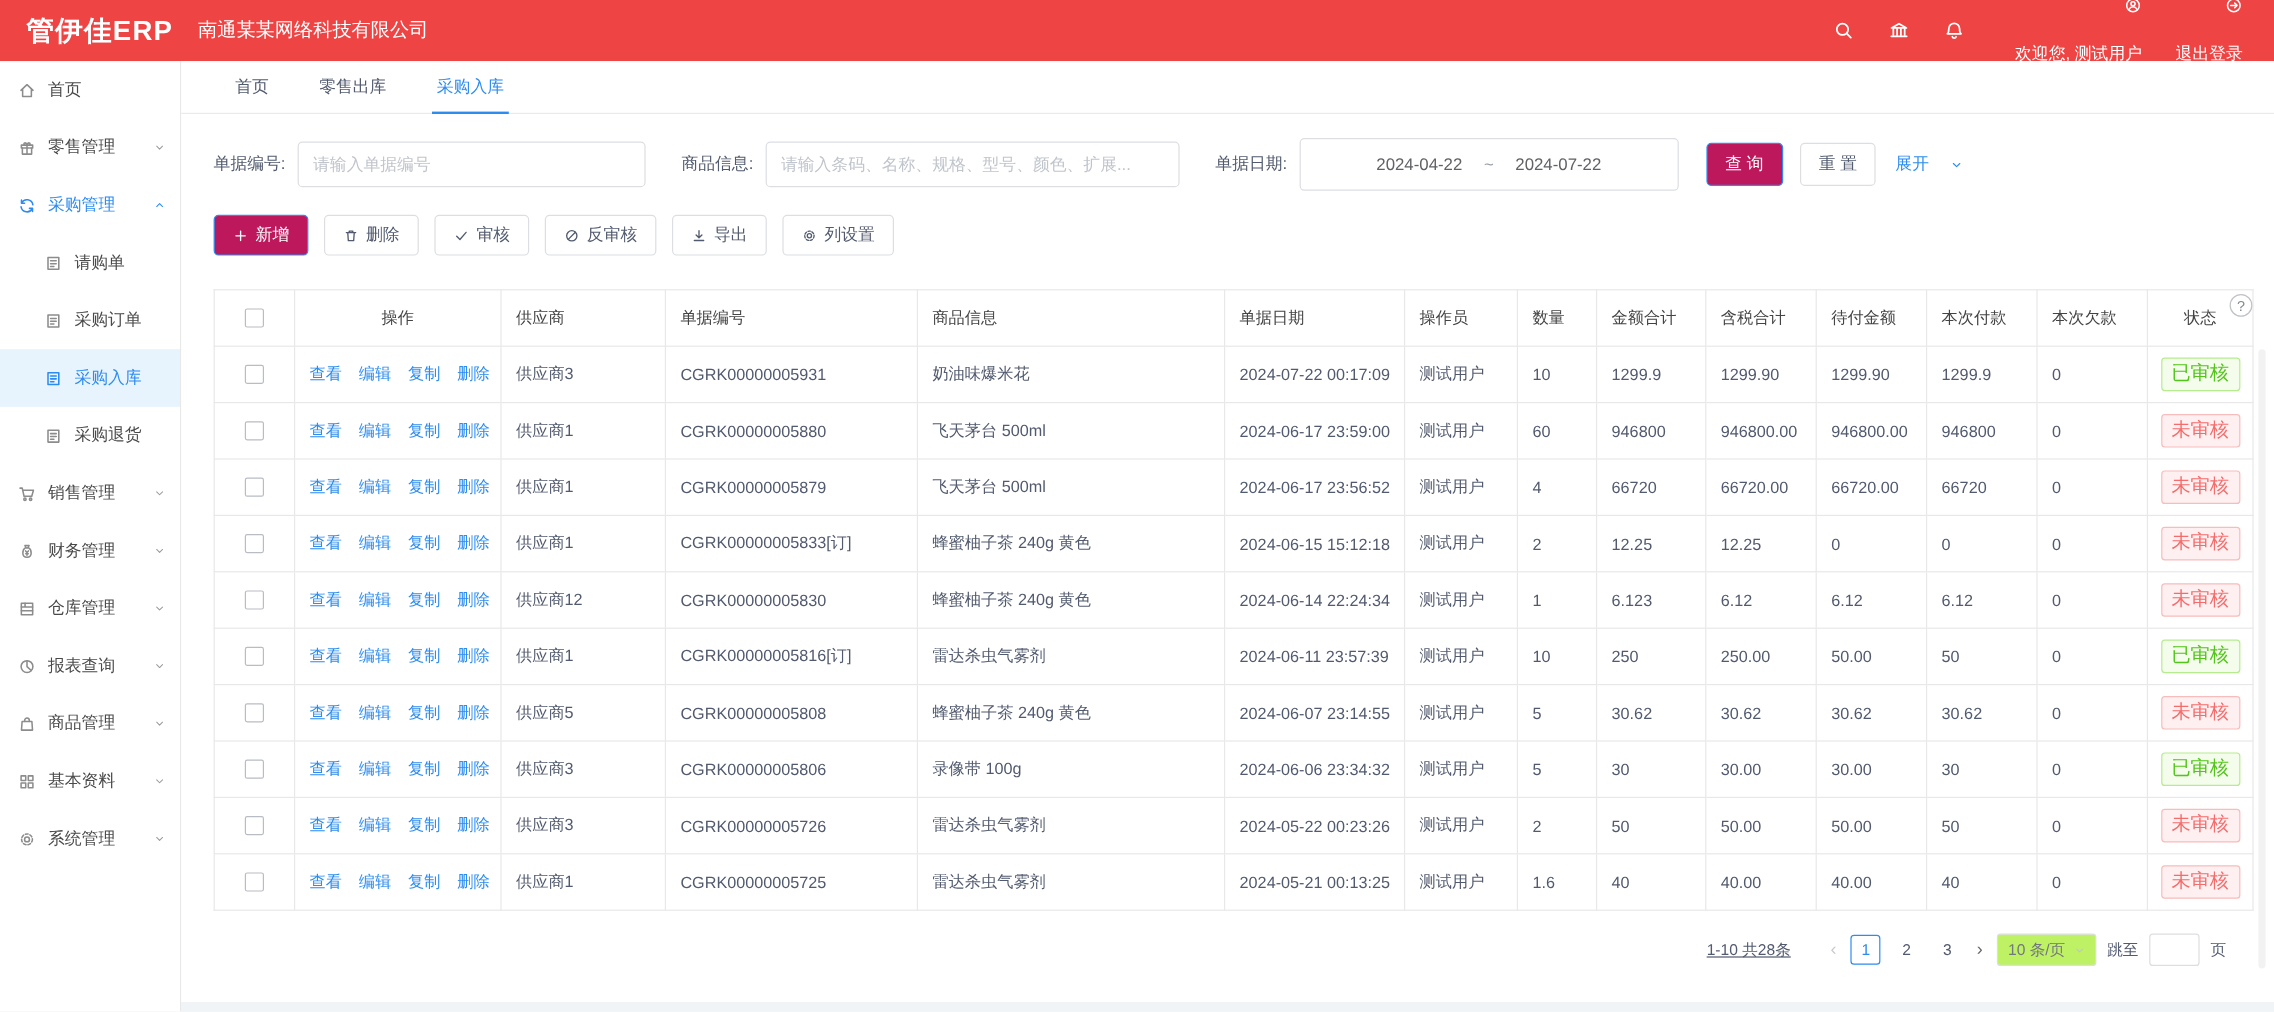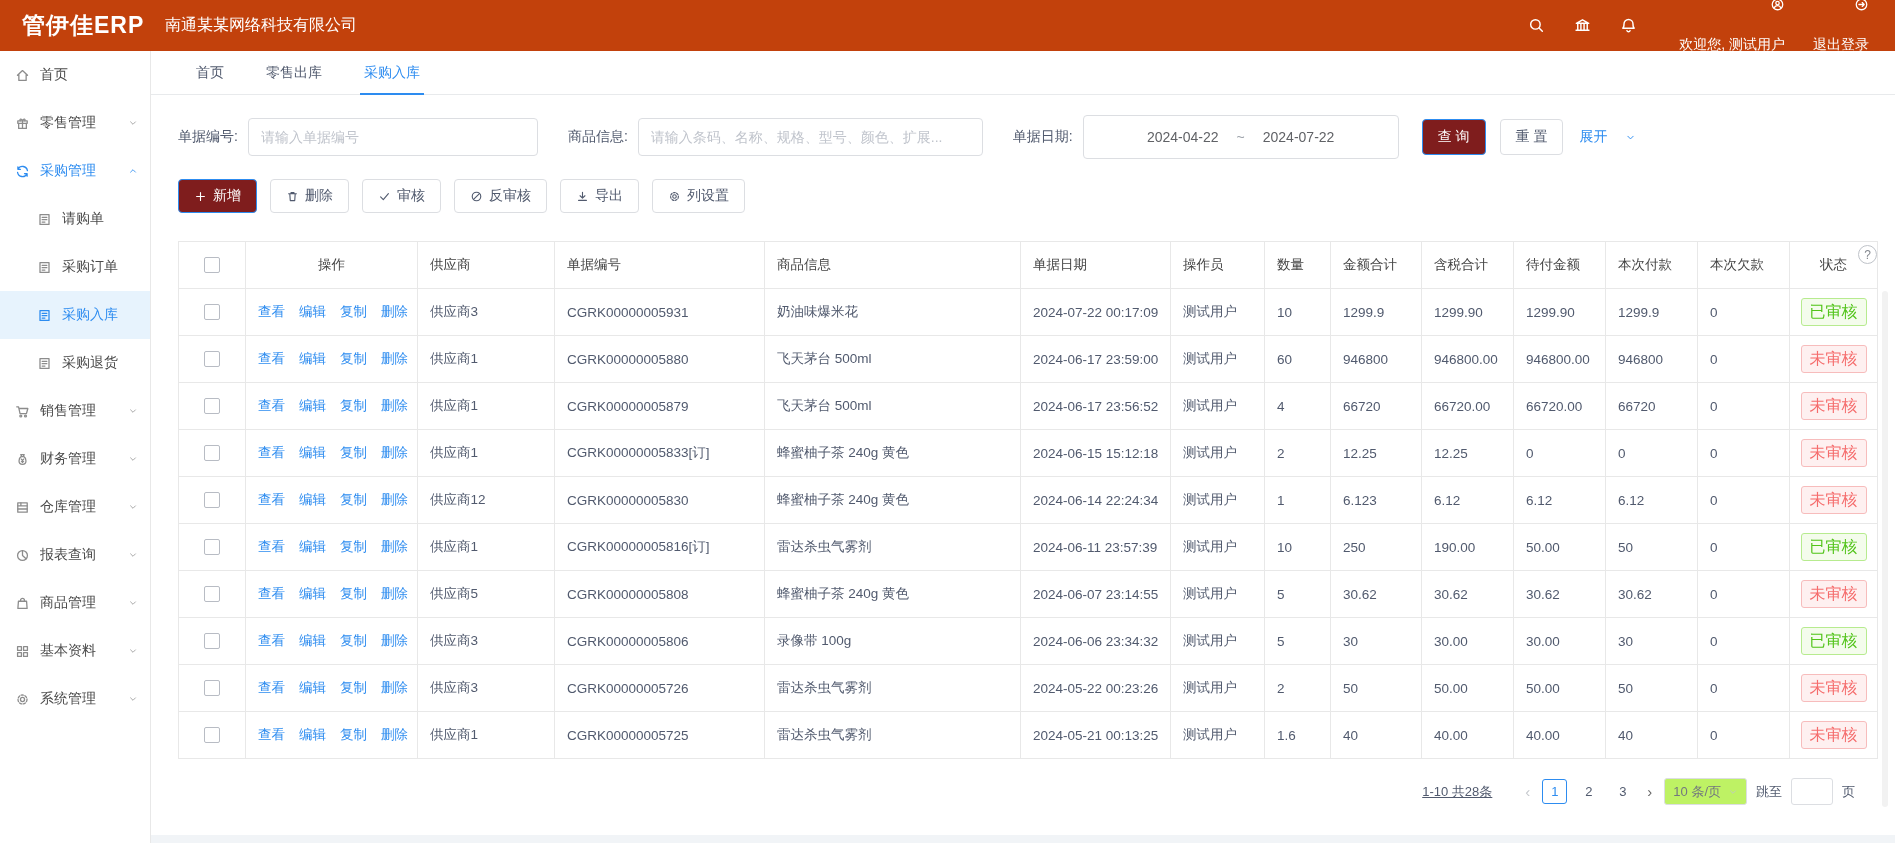--- a/index.html
+++ b/index.html
@@ -1,21 +1,21 @@
 <!DOCTYPE html>
 <html><head>
 <meta charset="utf-8">
 <style>
   * { margin:0; padding:0; box-sizing:border-box; }
   html,body { width:1895px; height:843px; overflow:hidden;
     font-family:"Liberation Sans","DejaVu Sans",sans-serif; font-size:14px; color:#515a6e; background:#f1f4f7; }
   .app { width:1895px; height:843px; display:flex; flex-direction:column; }
 
   
-  .topbar { height:51px; background:#c2410c; display:flex; align-items:center; flex-shrink:0; color:#fff; }
+  .topbar { height:51px; background:#ef4444; display:flex; align-items:center; flex-shrink:0; color:#fff; }
   .logo { width:151px; padding-left:22px; font-size:23px; font-weight:bold; letter-spacing:1px; white-space:nowrap; }
   .company { font-size:16px; margin-left:14px; }
   .top-right { margin-left:auto; display:flex; align-items:center; gap:0; padding-right:26px; }
   .top-ic { display:flex; align-items:center; justify-content:center; width:46px; height:51px; font-size:17px; cursor:pointer; }
   .top-txt { display:flex; align-items:flex-end; gap:24px; margin-left:28px; font-size:14px; cursor:pointer; white-space:nowrap;flex-direction:column; }
   .top-txt .ic { font-size:15px; display:flex; }
 
   
   .body { flex:1; display:flex; min-height:0; }
   .sidebar { width:151px; background:#fff; border-right:1px solid #e8e8e8; flex-shrink:0; overflow:hidden; }
@@ -37,21 +37,21 @@
 
   .content { background:#fff; padding:20px 16px 30px 27px; position:relative; }
 
   
   .filters { display:flex; align-items:center; }
   .f-label { color:#515a6e; margin-right:10px; white-space:nowrap; }
   .f-input { height:38px; border:1px solid #dcdee2; border-radius:4px; padding:0 12px; font-size:14px; color:#515a6e; outline:none; font-family:inherit; }
   .f-input::placeholder { color:#c0c4cc; }
   .daterange { height:44px; width:316px; border:1px solid #dcdee2; border-radius:4px; display:flex; align-items:center; justify-content:center; gap:18px; color:#606266; }
   .btn { height:36px; border-radius:4px; border:1px solid #dcdee2; background:#fff; color:#515a6e; font-size:14px; padding:0 15px; cursor:pointer; display:inline-flex; align-items:center; gap:6px; font-family:inherit; white-space:nowrap; }
-  .btn.primary { background:#7f1d1d; border-color:#2d8cf0; color:#fff; }
+  .btn.primary { background:#be185d; border-color:#2d8cf0; color:#fff; }
   .link { color:#2d8cf0; cursor:pointer; display:inline-flex; align-items:center; gap:18px; white-space:nowrap; }
   .link .ic { font-size:11px; display:flex; }
 
   
   .toolbar { margin-top:20px; display:flex; align-items:center; gap:13px; }
   .toolbar .btn { height:34px; }
   .toolbar .btn .ic { font-size:13px; display:flex; }
   .help { position:absolute; right:18px; top:150px; width:19px; height:19px; border-radius:50%; border:1px solid #bfc3c9; color:#84888f; font-size:12px; display:flex; align-items:center; justify-content:center; cursor:pointer; }
 
   
@@ -571,21 +571,21 @@
                     <a>删除</a>
                   </span>
                 </td>
                 <td>供应商1</td>
                 <td>CGRK00000005816[订]</td>
                 <td>雷达杀虫气雾剂</td>
                 <td>2024-06-11 23:57:39</td>
                 <td>测试用户</td>
                 <td>10</td>
                 <td>250</td>
-                <td>190.00</td>
+                <td>250.00</td>
                 <td>50.00</td>
                 <td>50</td>
                 <td>0</td>
                 <td class="c"><span class="badge ok">已审核</span></td>
               </tr>
               <tr>
                 <td class="c"><span class="cb"></span></td>
                 <td>
                   <span class="acts">
                     <a>查看</a>

